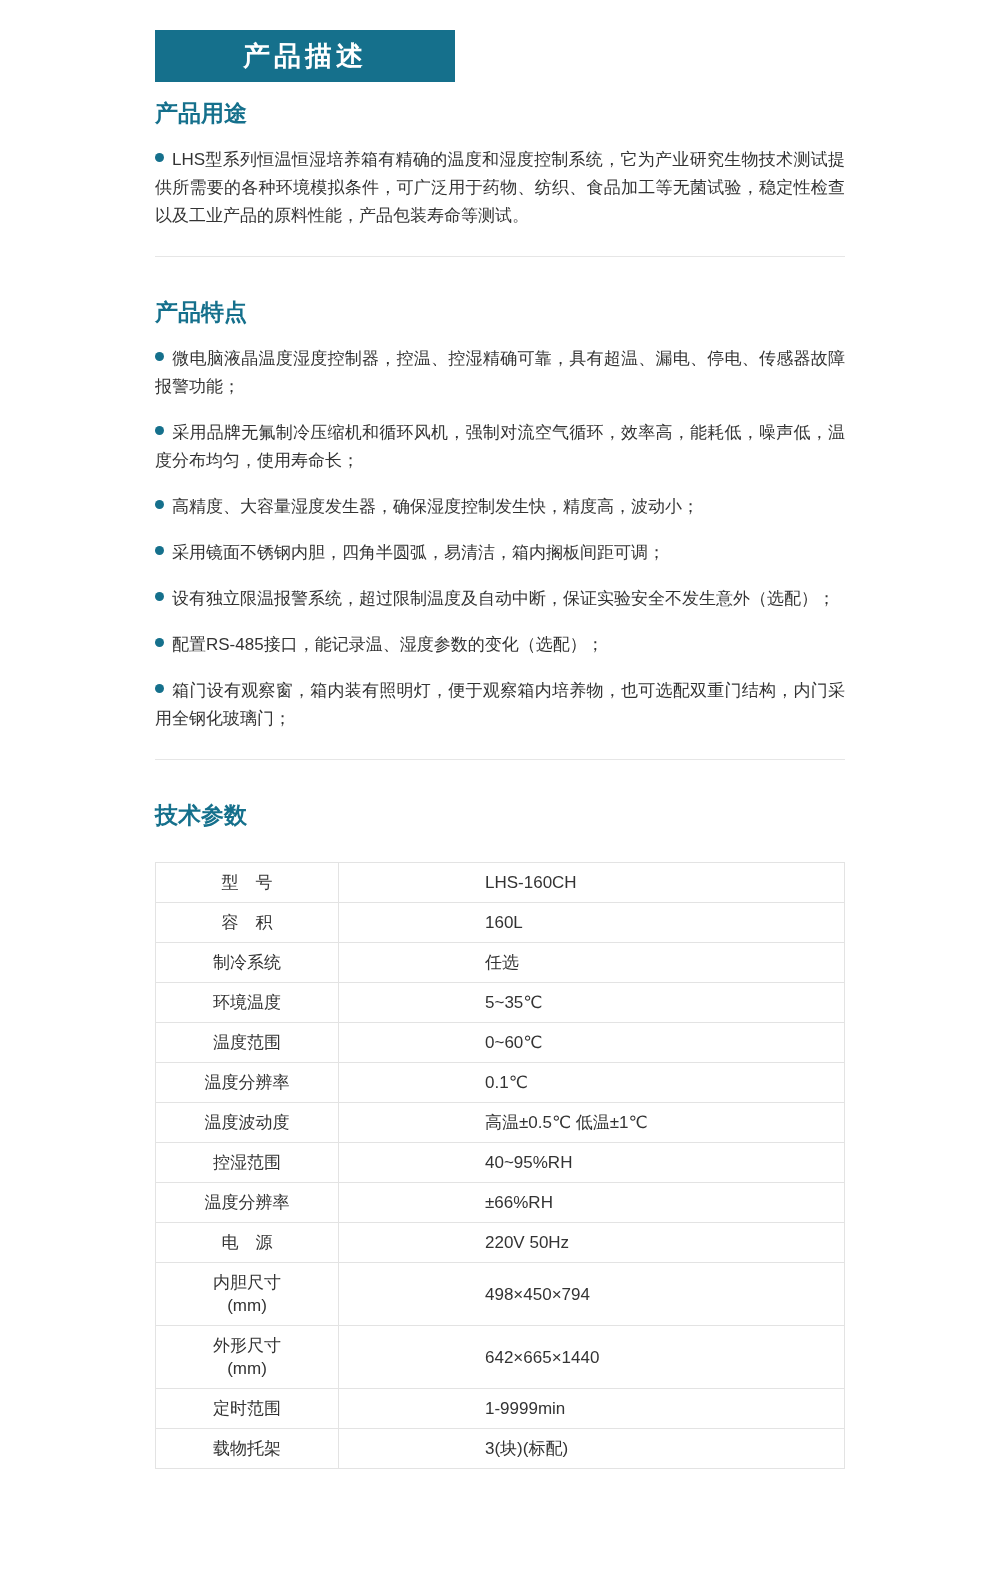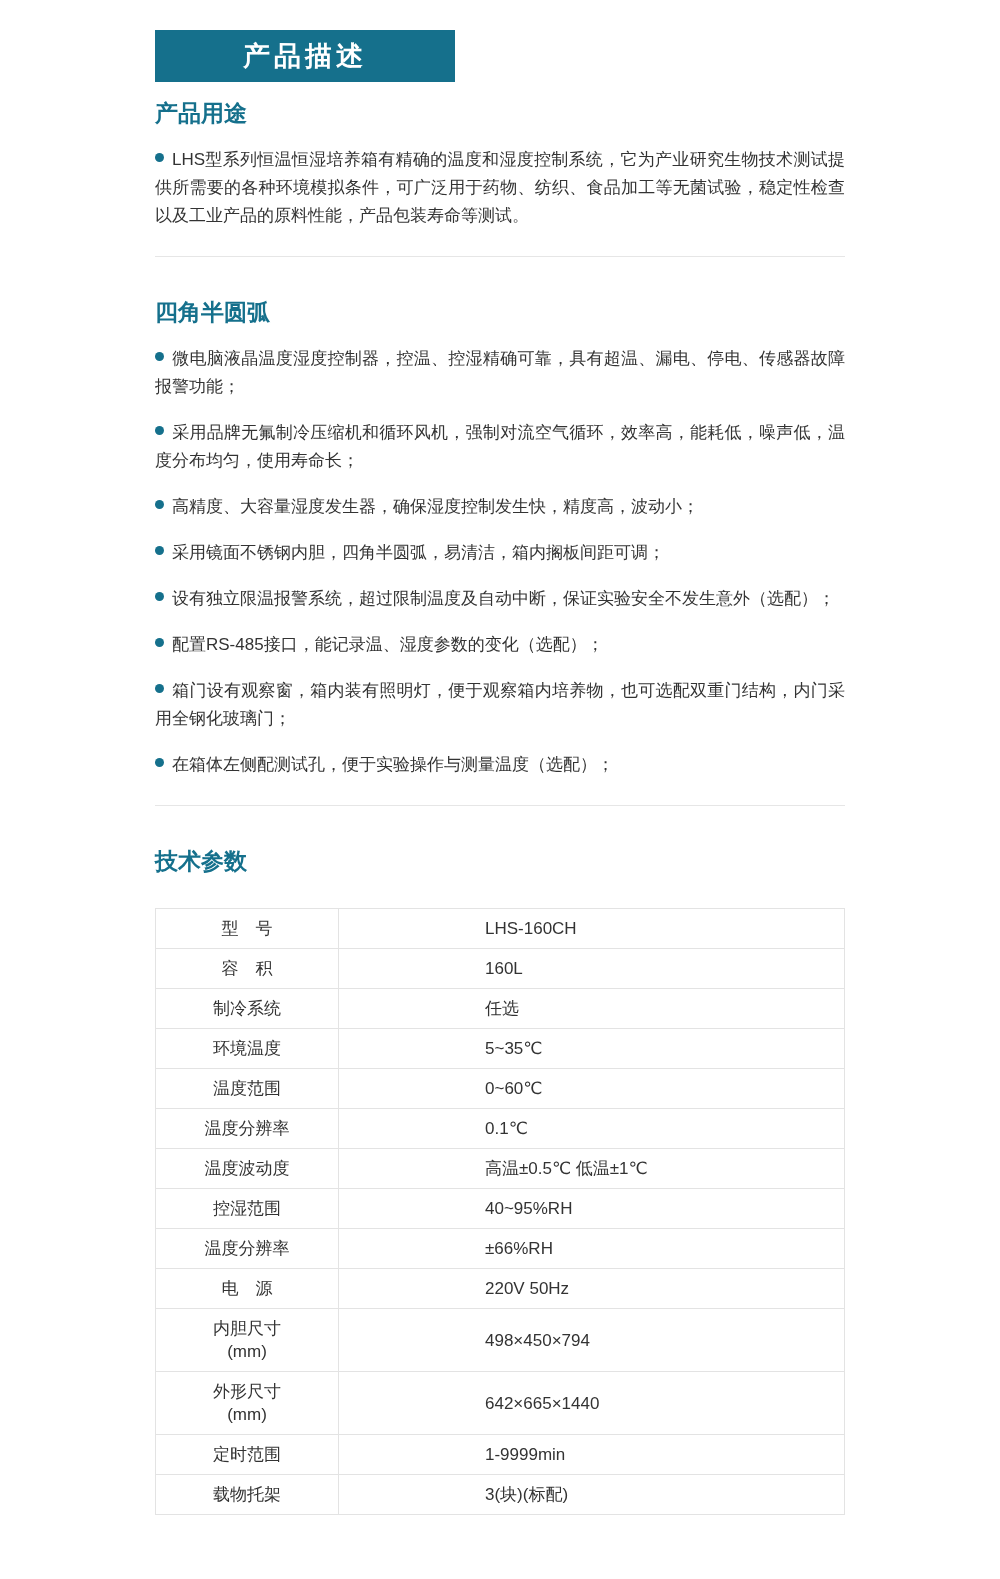--- a/index.html
+++ b/index.html
@@ -95,29 +95,28 @@
 
   <div class="banner">
     <span>产品描述</span>
   </div>
 
   <h2 class="sec-heading">产品用途</h2>
   <p class="bullet"><span class="dot"></span><span>LHS型系列恒温恒湿培养箱有精确的温度和湿度控制系统，它为产业研究生物技术测试提供所需要的各种环境模拟条件，可广泛用于药物、纺织、食品加工等无菌试验，稳定性检查以及工业产品的原料性能，产品包装寿命等测试。</span></p>
 
   <hr class="divider">
 
-  <h2 class="sec-heading gap-lg">四角半圆弧</h2>
+  <h2 class="sec-heading gap-lg">产品特点</h2>
   <p class="bullet"><span class="dot"></span><span>微电脑液晶温度湿度控制器，控温、控湿精确可靠，具有超温、漏电、停电、传感器故障报警功能；</span></p>
   <p class="bullet"><span class="dot"></span><span>采用品牌无氟制冷压缩机和循环风机，强制对流空气循环，效率高，能耗低，噪声低，温度分布均匀，使用寿命长；</span></p>
   <p class="bullet"><span class="dot"></span><span>高精度、大容量湿度发生器，确保湿度控制发生快，精度高，波动小；</span></p>
   <p class="bullet"><span class="dot"></span><span>采用镜面不锈钢内胆，四角半圆弧，易清洁，箱内搁板间距可调；</span></p>
   <p class="bullet"><span class="dot"></span><span>设有独立限温报警系统，超过限制温度及自动中断，保证实验安全不发生意外（选配）；</span></p>
   <p class="bullet"><span class="dot"></span><span>配置RS-485接口，能记录温、湿度参数的变化（选配）；</span></p>
   <p class="bullet"><span class="dot"></span><span>箱门设有观察窗，箱内装有照明灯，便于观察箱内培养物，也可选配双重门结构，内门采用全钢化玻璃门；</span></p>
-  <p class="bullet"><span class="dot"></span><span>在箱体左侧配测试孔，便于实验操作与测量温度（选配）；</span></p>
 
   <hr class="divider">
 
   <h2 class="sec-heading gap-lg">技术参数</h2>
 
   <table class="specs">
     <tbody>
       <tr>
           <td class="spec-label">型　号</td>
           <td class="spec-value">LHS-160CH</td>

